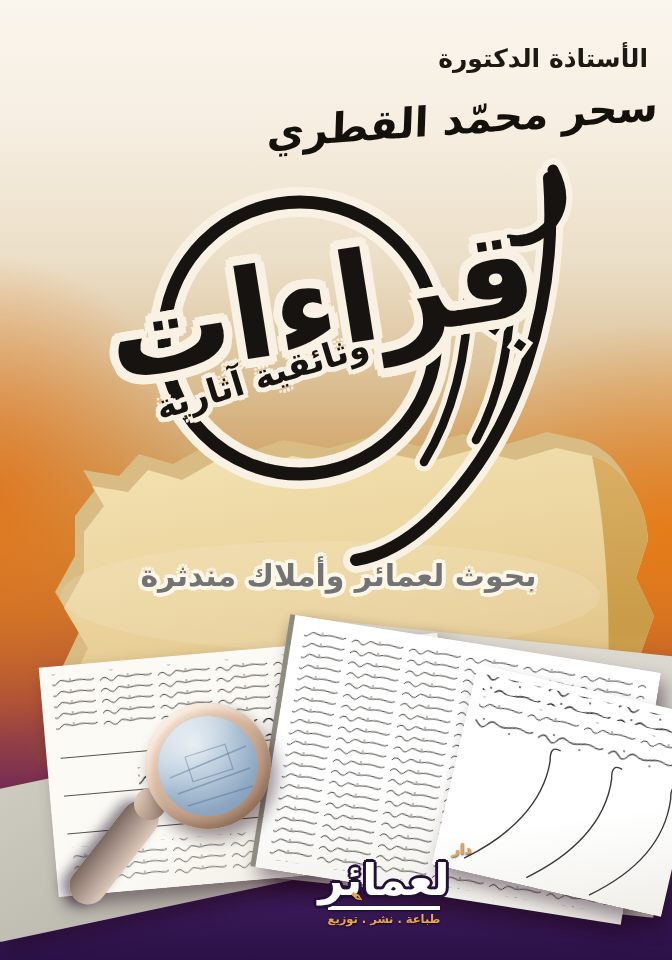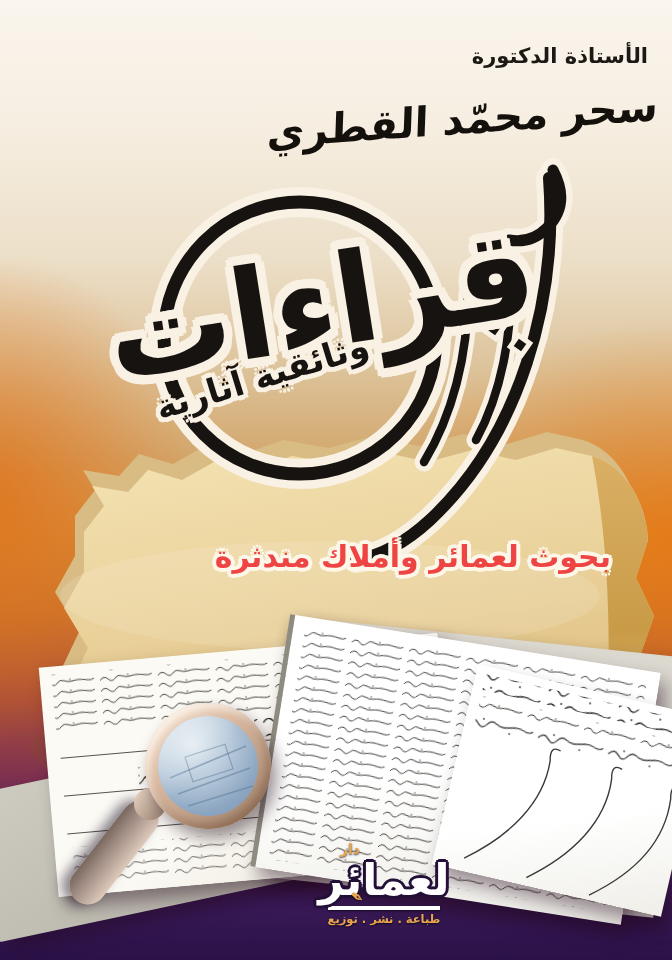--- a/index.html
+++ b/index.html
@@ -14,21 +14,21 @@
       radial-gradient(ellipse 420px 300px at 101% 56%, rgba(233,118,14,.80), rgba(233,118,14,0) 72%),
       radial-gradient(ellipse 300px 340px at -2% 52%, rgba(224,114,24,.85), rgba(224,114,24,0) 72%),
       linear-gradient(180deg,
         #faf5ed 0%, #f6eee1 13%, #ecdfc8 27%, #ddc49c 38%,
         #d3a970 47%, #d58e3f 56%, #c97330 64%, #a94e3a 73%,
         #7e3150 81%, #532566 88%, #3a1a57 94%, #2a1147 100%);
   }
   
   .honorific{
     position:absolute;top:44px;right:24px;
-    font-size:21px;font-weight:bold;color:#1c1914;letter-spacing:.5px;
+    font-size:25px;font-weight:bold;color:#1c1914;letter-spacing:.5px;
   }
   .author{
     position:absolute;top:82px;right:14px;
     font-size:41px;font-weight:bold;color:#14100c;
     transform:rotate(-4deg) skewX(-6deg);transform-origin:right center;
   }
   
   .art{position:absolute;inset:0;width:672px;height:960px;}
   .title-main{
     position:absolute;left:86px;top:242px;width:470px;text-align:center;
@@ -42,21 +42,21 @@
   .title-qualifier{
     position:absolute;left:112px;top:356px;width:300px;text-align:center;
     font-size:34px;font-weight:bold;color:#171310;
     transform:rotate(-17deg);
     text-shadow:
       5px 0 #f8f1e4,-5px 0 #f8f1e4,0 5px #f8f1e4,0 -5px #f8f1e4,
       4px 4px #f8f1e4,-4px 4px #f8f1e4,4px -4px #f8f1e4,-4px -4px #f8f1e4;
   }
   
   .subtitle{
-    position:absolute;left:66px;top:534px;width:545px;color:#ef4444;
+    position:absolute;left:66px;top:553px;width:545px;text-align:center;color:#737373;
   }
   .subtitle .line{
     font-size:30px;font-weight:bold;line-height:1.55;
     text-shadow:
       4px 0 #fdf7e9,-4px 0 #fdf7e9,0 4px #fdf7e9,0 -4px #fdf7e9,
       3px 3px #fdf7e9,-3px 3px #fdf7e9,3px -3px #fdf7e9,-3px -3px #fdf7e9;
   }
   
   .sheet{position:absolute;box-shadow:8px 10px 18px rgba(35,8,30,.45);}
   .sheet-under{
@@ -105,21 +105,21 @@
   .mag-lens::after{
     content:"";position:absolute;inset:0;border-radius:50%;
     background:linear-gradient(135deg, rgba(255,255,255,.6), rgba(255,255,255,0) 48%);
   }
   
   .publisher{
     position:absolute;left:296px;top:841px;width:176px;text-align:center;color:#fff;
   }
   .pub-prefix{
     display:block;font-size:14px;font-weight:bold;color:#e9a64d;
-    text-align:left;padding-left:44px;direction:rtl;
+    text-align:right;padding-left:44px;direction:rtl;
     text-shadow:0 1px 2px rgba(10,5,20,.8);
   }
   .pub-name{
     display:block;font-size:44px;line-height:1.05;font-weight:bold;color:#ffffff;
     text-shadow:
       3px 0 #221038,-3px 0 #221038,0 3px #221038,0 -3px #221038,
       2px 2px #221038,-2px 2px #221038,2px -2px #221038,-2px -2px #221038;
   }
   .pub-bar{width:112px;height:4px;background:#ffffff;margin:3px auto 2px auto;
     box-shadow:0 1px 2px rgba(10,5,20,.8);}

